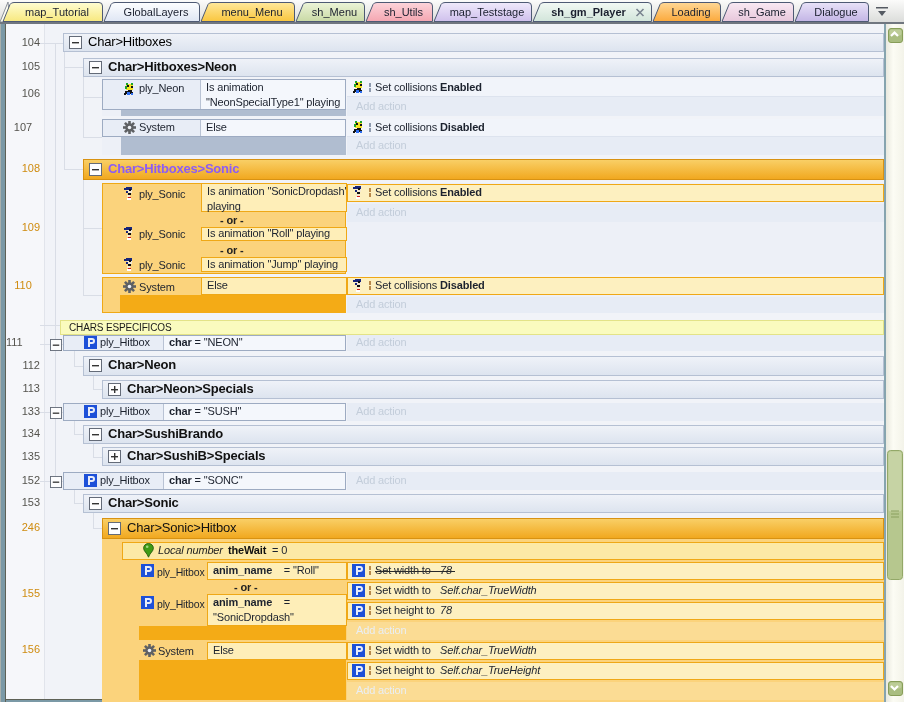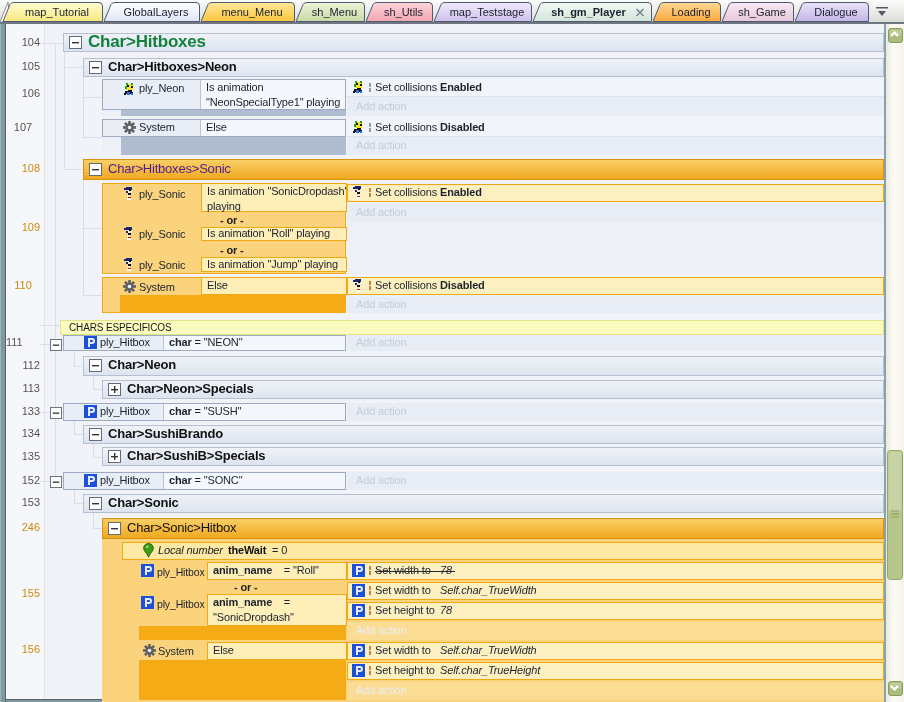--- a/index.html
+++ b/index.html
@@ -111,21 +111,21 @@
 <div style="position:absolute;left:93px;top:457px;width:9px;height:1px;background:#d9dde6"></div>
 <div style="position:absolute;left:74px;top:490px;width:1px;height:13px;background:#d9dde6"></div>
 <div style="position:absolute;left:74px;top:503px;width:9px;height:1px;background:#d9dde6"></div>
 <div style="position:absolute;left:93px;top:513px;width:1px;height:15px;background:#d9dde6"></div>
 <div style="position:absolute;left:93px;top:528px;width:9px;height:1px;background:#d9dde6"></div>
 <div style="position:absolute;left:63px;top:33px;width:821px;height:19px;background:linear-gradient(#eff2f8,#dde4ef);border:1px solid #b5c0d3;box-sizing:border-box"></div>
 <div style="position:absolute;left:69px;top:36px"><svg width="13" height="13" viewBox="0 0 13 13">
       <rect x="0.5" y="0.5" width="12" height="12" fill="#fdfdfe" stroke="#646b78"></rect>
       <rect x="3" y="6" width="7" height="1.4" fill="#333"></rect>
     </svg></div>
-<div style="position:absolute;left:88px;top:34px;font-size:17px;color:#15803d;font-weight:bold;white-space:nowrap;letter-spacing:-0.15px;letter-spacing:-0.2px">Char&gt;Hitboxes</div>
+<div style="position:absolute;left:88px;top:34px;font-size:13px;color:#000000;font-weight:normal;white-space:nowrap;letter-spacing:-0.15px;letter-spacing:-0.2px">Char&gt;Hitboxes</div>
 <div style="position:absolute;left:83px;top:58px;width:801px;height:19px;background:linear-gradient(#eff2f8,#dde4ef);border:1px solid #b5c0d3;box-sizing:border-box"></div>
 <div style="position:absolute;left:89px;top:61px"><svg width="13" height="13" viewBox="0 0 13 13">
       <rect x="0.5" y="0.5" width="12" height="12" fill="#fdfdfe" stroke="#646b78"></rect>
       <rect x="3" y="6" width="7" height="1.4" fill="#333"></rect>
     </svg></div>
 <div style="position:absolute;left:108px;top:59px;font-size:13px;color:#111;font-weight:bold;white-space:nowrap;letter-spacing:-0.15px;letter-spacing:-0.2px">Char&gt;Hitboxes&gt;Neon</div>
 <div style="position:absolute;left:102px;top:79px;width:244px;height:37px;background:#edf0f7"></div>
 <div style="position:absolute;left:347px;top:79px;width:537px;height:37px;background:#edf0f7"></div>
 <div style="position:absolute;left:102px;top:79px;width:244px;height:31px;background:#f4f7fc;border:1px solid #9dabc2;box-sizing:border-box"></div>
 <div style="position:absolute;left:103px;top:80px;width:97px;height:29px;background:#e8edf6"></div>
@@ -212,21 +212,21 @@
 <div style="position:absolute;left:369px;top:123px;width:2px;height:4px;background:#8e9aae"></div>
 <div style="position:absolute;left:369px;top:128px;width:2px;height:4px;background:#8e9aae"></div>
 <div style="position:absolute;left:375px;top:120px;font-size:11px;color:#1c222e;font-weight:normal;white-space:nowrap;letter-spacing:-0.15px;">Set collisions <b>Disabled</b></div>
 <div style="position:absolute;left:347px;top:137px;width:537px;height:18px;background:#e7ecf5"></div>
 <div style="position:absolute;left:356px;top:138px;font-size:11px;color:#c3cdda;font-weight:normal;white-space:nowrap;letter-spacing:-0.15px;">Add action</div>
 <div style="position:absolute;left:83px;top:159px;width:801px;height:21px;background:linear-gradient(#f9cf66,#f1a81f);border:1px solid #d89212;box-sizing:border-box"></div>
 <div style="position:absolute;left:89px;top:163px"><svg width="13" height="13" viewBox="0 0 13 13">
       <rect x="0.5" y="0.5" width="12" height="12" fill="#fdfdfe" stroke="#646b78"></rect>
       <rect x="3" y="6" width="7" height="1.4" fill="#333"></rect>
     </svg></div>
-<div style="position:absolute;left:108px;top:161px;font-size:13px;color:#4c1d95;font-weight:normal;white-space:nowrap;letter-spacing:-0.15px;letter-spacing:-0.2px">Char&gt;Hitboxes&gt;Sonic</div>
+<div style="position:absolute;left:108px;top:161px;font-size:13px;color:#8b5cf6;font-weight:bold;white-space:nowrap;letter-spacing:-0.15px;letter-spacing:-0.2px">Char&gt;Hitboxes&gt;Sonic</div>
 <div style="position:absolute;left:102px;top:183px;width:244px;height:91px;background:#fbd37c;border:1px solid #efa816;box-sizing:border-box"></div>
 <div style="position:absolute;left:347px;top:183px;width:537px;height:91px;background:#edf0f7"></div>
 <div style="position:absolute;left:123px;top:187px;width:13px;height:15px">
     <svg width="13" height="13" viewBox="0 0 13 13" style="position:absolute">
       <rect x="3" y="0" width="6" height="3" fill="#16247a"></rect>
       <rect x="1" y="1" width="3" height="2" fill="#16247a"></rect>
       <rect x="4" y="3" width="5" height="3" fill="#f4e9d2"></rect>
       <rect x="6" y="2" width="2" height="2" fill="#111"></rect>
       <rect x="3" y="4" width="2" height="2" fill="#16247a"></rect>
       <rect x="5" y="6" width="3" height="2" fill="#111"></rect>

